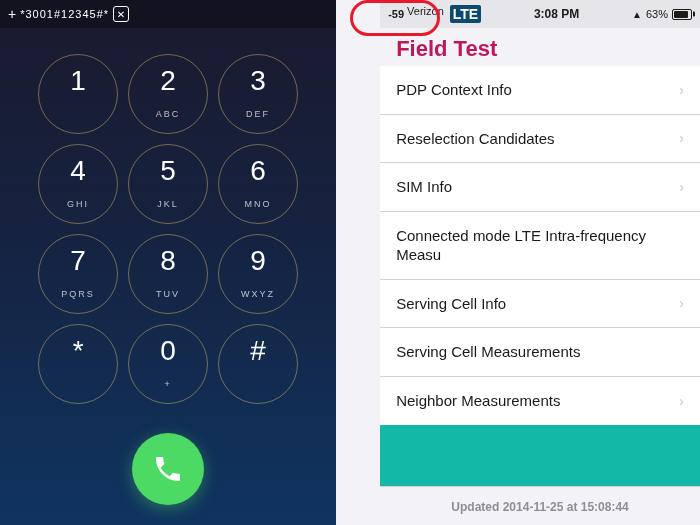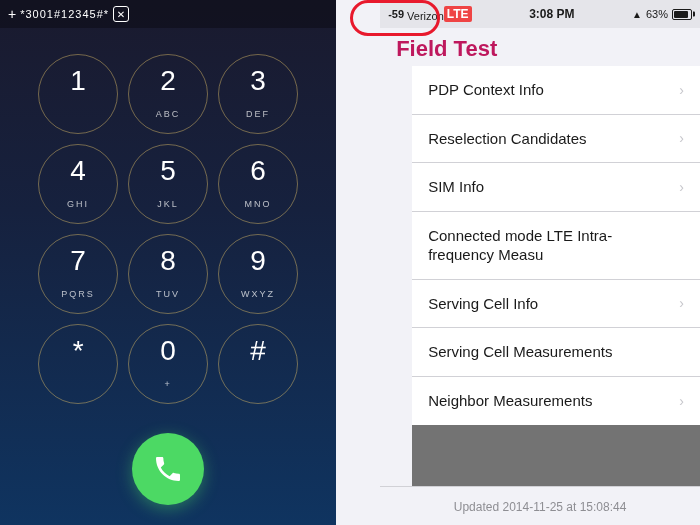--- a/index.html
+++ b/index.html
@@ -171,28 +171,28 @@
       font-weight: 500;
     }
 
     .signal-strength {
       font-size: 11px;
       font-weight: 600;
     }
 
     .carrier-lte {
       display: flex;
-      align-items: flex-end;
-      gap: 0;
+      align-items: flex-start;
+      gap: 6px;
     }
 
     .lte-badge {
-      background: #ef4444;
-      color: #fff;
-      font-size: 12px;
+      background: #0c4a6e;
+      color: #fff;
+      font-size: 14px;
       font-weight: 700;
       padding: 1px 3px;
       border-radius: 2px;
     }
 
     .status-time {
       font-size: 12px;
       font-weight: 600;
       color: #1a1a1a;
     }
@@ -261,23 +261,22 @@
 
     .field-test-title {
       font-size: 22px;
       font-weight: 700;
       color: #be185d;
     }
 
     
     .menu-list {
       flex: 1;
-      background: #737373;
+      background: #14b8a6;
       overflow-y: auto;
-      margin-left: 32px;
     }
 
     .menu-item {
       display: flex;
       align-items: center;
       justify-content: space-between;
       padding: 14px 16px;
       border-bottom: 1px solid #d1d1d6;
       background: #fff;
       cursor: pointer;
@@ -304,20 +303,21 @@
       flex-shrink: 0;
     }
 
     
     .updated-footer {
       background: #f2f2f7;
       padding: 10px 16px;
       text-align: center;
       flex-shrink: 0;
       border-top: 1px solid #d1d1d6;
+      font-weight: bold;
     }
 
     .updated-text {
       font-size: 12px;
       color: #8e8e93;
     }
   </style>
 </head>
 <body>
 

